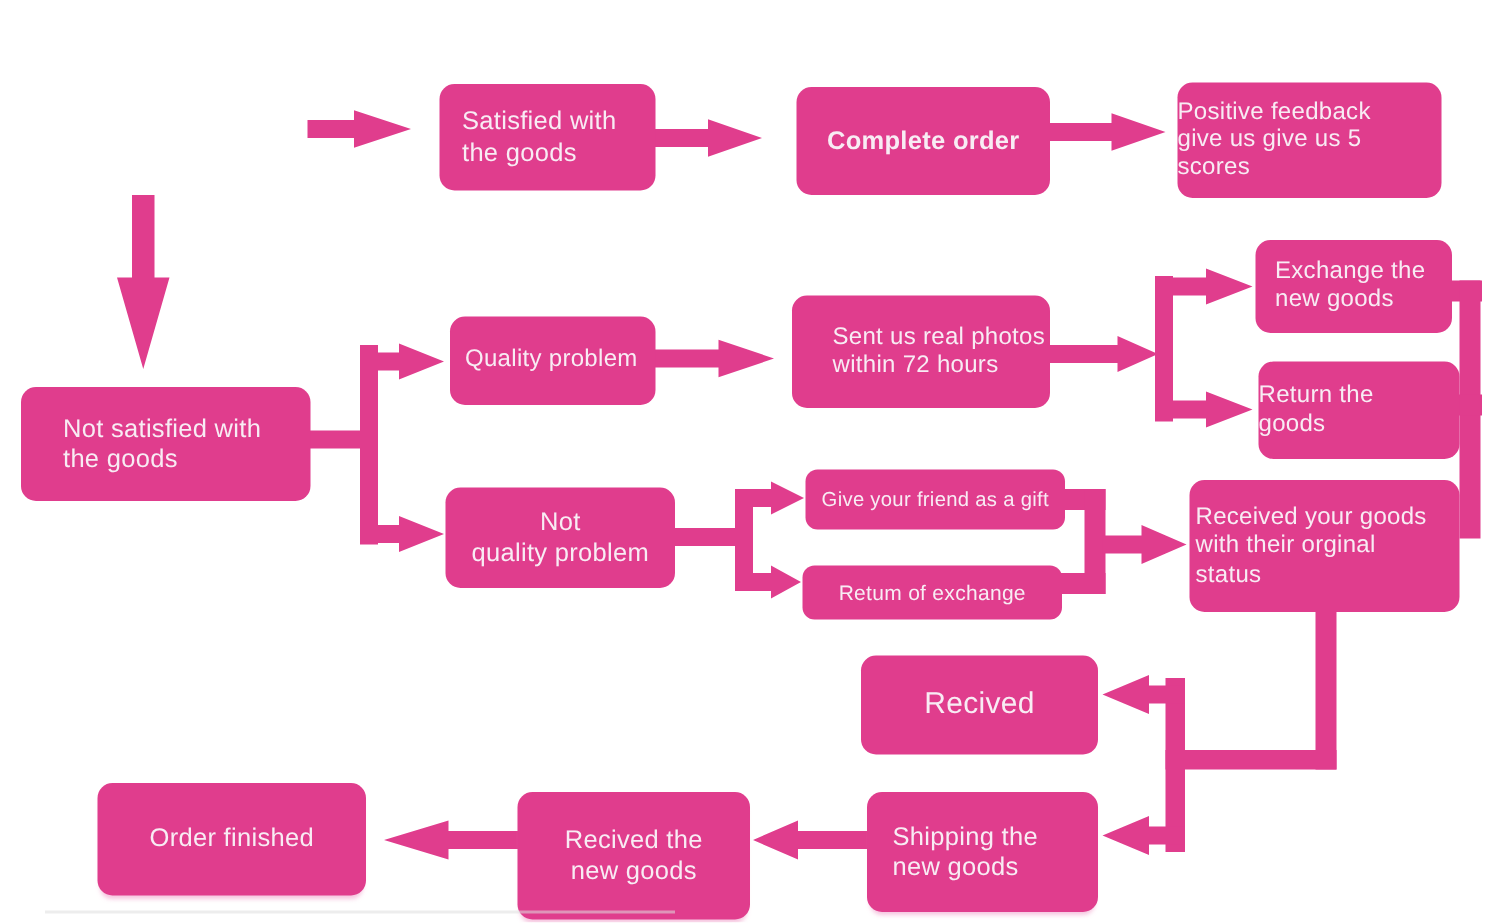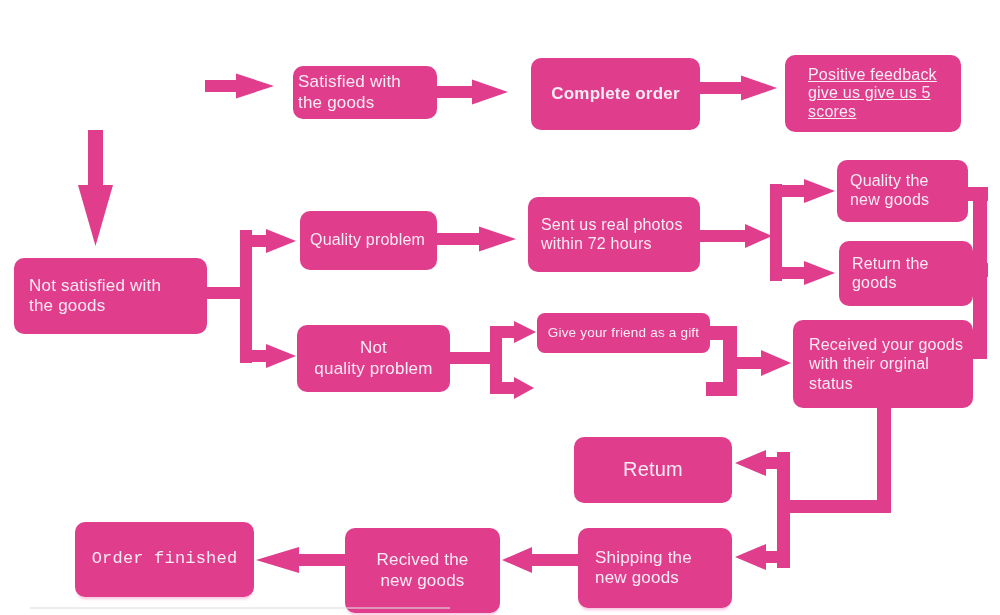--- a/index.html
+++ b/index.html
@@ -89,58 +89,59 @@
       <rect class="connector" x="777" y="452" width="13" height="116"></rect>
       <polygon class="connector" points="790,457 766,457 766,450 735,463 766,476 766,469 790,469"></polygon>
       <polygon class="connector" points="790,551 766,551 766,544 735,557 766,570 766,563 790,563"></polygon>
     </g>
 
     <polygon class="connector" points="579,554 532,554 532,547 502,560 532,573 532,566 579,566"></polygon>
     <polygon class="connector" points="346,554 299,554 299,547 256,560 299,573 299,566 346,566"></polygon>
   </svg>
 
 
-  <div class="node l" style="left:293px; top:66px; width:144px; height:53px; font-size:17px; padding-left:5px;">Satisfied with
+  <div class="node l" style="left:293px; top:56px; width:144px; height:71px; font-size:17px; padding-left:15px;">Satisfied with
 the goods</div>
 
   <div class="node c" style="left:531px; top:58px; width:169px; height:72px; font-size:17px;font-weight:bold;">Complete order</div>
 
-  <div class="node l" style="left:785px; top:55px; width:176px; height:77px; font-size:16px; padding-left:23px; line-height:1.16;text-decoration:underline;">Positive feedback
+  <div class="node l" style="left:785px; top:55px; width:176px; height:77px; font-size:16px; padding-left:0; line-height:1.16;">Positive feedback
 give us give us 5
 scores</div>
 
-  <div class="node l" style="left:14px; top:258px; width:193px; height:76px; font-size:17px; padding-left:15px;">Not satisfied with
+  <div class="node l" style="left:14px; top:258px; width:193px; height:76px; font-size:17px; padding-left:28px;">Not satisfied with
 the goods</div>
 
   <div class="node l" style="left:300px; top:211px; width:137px; height:59px; font-size:16px; padding-left:10px;">Quality problem</div>
 
-  <div class="node l" style="left:528px; top:197px; width:172px; height:75px; font-size:16px; padding-left:13px;">Sent us real photos
+  <div class="node l" style="left:528px; top:197px; width:172px; height:75px; font-size:16px; padding-left:27px;">Sent us real photos
 within 72 hours</div>
 
-  <div class="node l" style="left:837px; top:160px; width:131px; height:62px; font-size:16px; padding-left:13px;">Quality the
+  <div class="node l" style="left:837px; top:160px; width:131px; height:62px; font-size:16px; padding-left:13px;">Exchange the
 new goods</div>
 
-  <div class="node l" style="left:839px; top:241px; width:134px; height:65px; font-size:16px; padding-left:13px;">Return the
+  <div class="node l" style="left:839px; top:241px; width:134px; height:65px; font-size:16px; ">Return the
 goods</div>
 
   <div class="node c" style="left:537px; top:313px; width:173px; height:40px; font-size:13.5px; border-radius:8px;">Give your friend as a gift</div>
 
   <div class="node c" style="left:297px; top:325px; width:153px; height:67px; font-size:17px;">Not
 quality problem</div>
 
+  <div class="node c" style="left:535px; top:377px; width:173px; height:36px; font-size:14px; border-radius:8px;">Retum of exchange</div>
 
-  <div class="node l" style="left:793px; top:320px; width:180px; height:88px; font-size:16px; padding-left:16px; line-height:1.22;">Received your goods
+  <div class="node l" style="left:793px; top:320px; width:180px; height:88px; font-size:16px; padding-left:4px; line-height:1.22;">Received your goods
 with their orginal
 status</div>
 
-  <div class="node c" style="left:574px; top:437px; width:158px; height:66px; font-size:20px;">Retum</div>
+  <div class="node c" style="left:574px; top:437px; width:158px; height:66px; font-size:20px;">Recived</div>
 
   <div class="node l ghost" style="left:578px; top:528px; width:154px; height:80px; font-size:17px; padding-left:17px;">Shipping the
 new goods</div>
 
   <div class="node c ghost" style="left:345px; top:528px; width:155px; height:85px; font-size:17px;">Recived the
 new goods</div>
 
-  <div class="node c ghost" style="left:75px; top:522px; width:179px; height:75px; font-size:17px;font-family:Liberation Mono, monospace;">Order finished</div>
+  <div class="node c ghost" style="left:65px; top:522px; width:179px; height:75px; font-size:17px;">Order finished</div>
 
   <div class="artifact-line" style="left:30px; top:607px; width:420px; height:2px;"></div>
 
 </div>
 
 </body></html>

